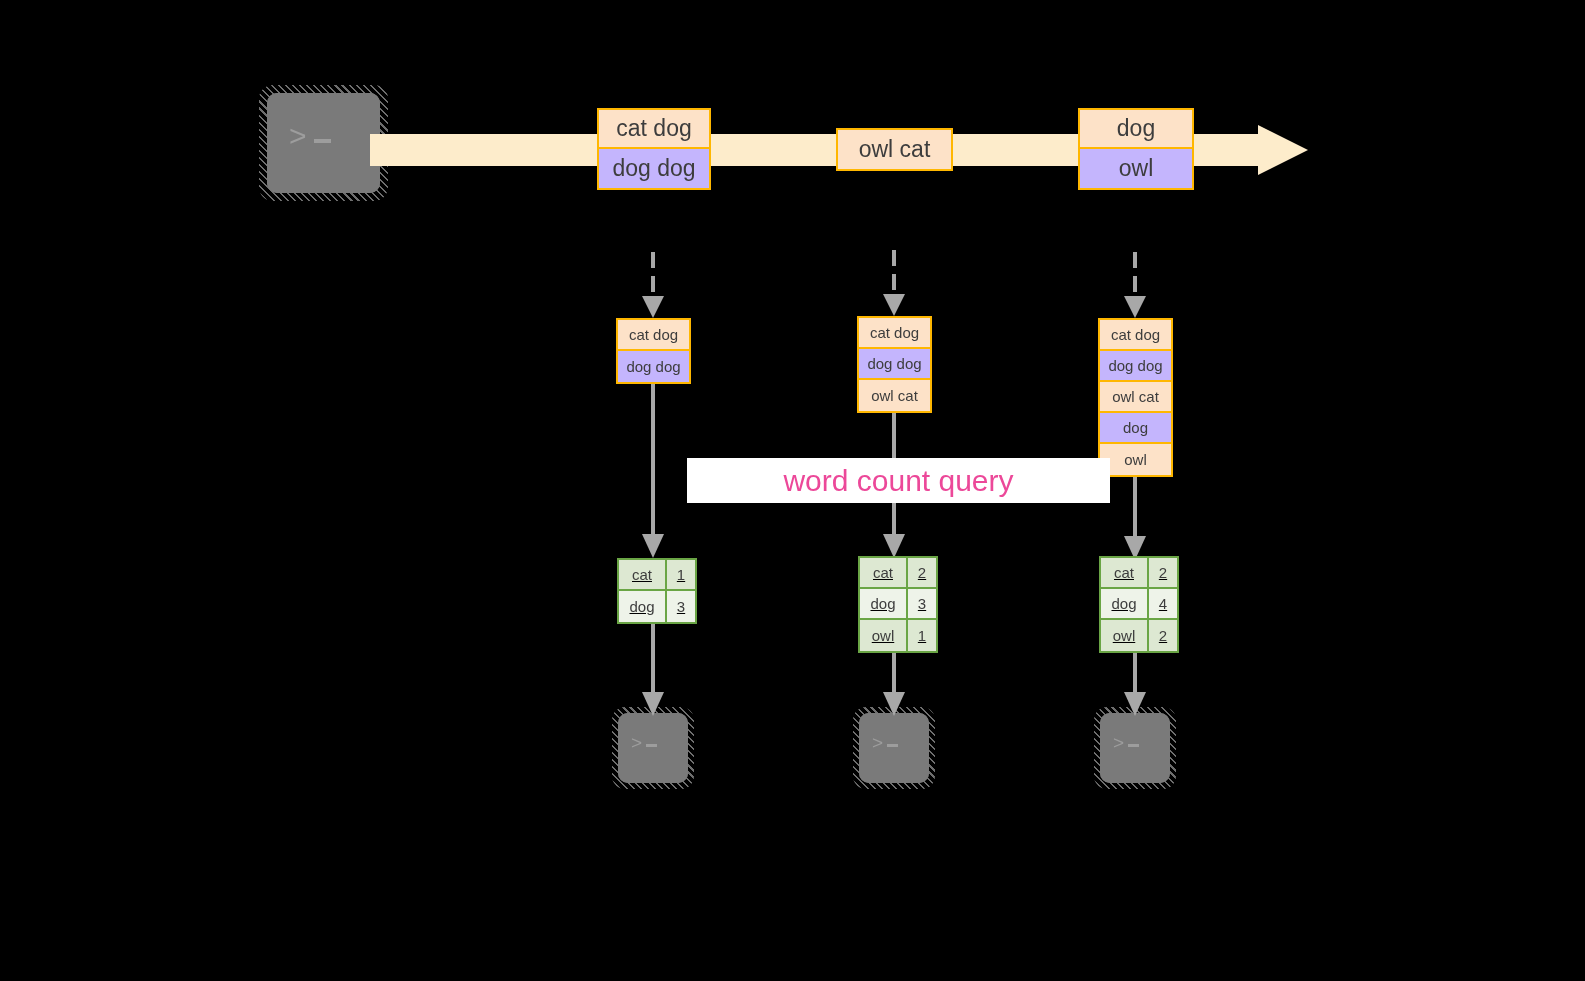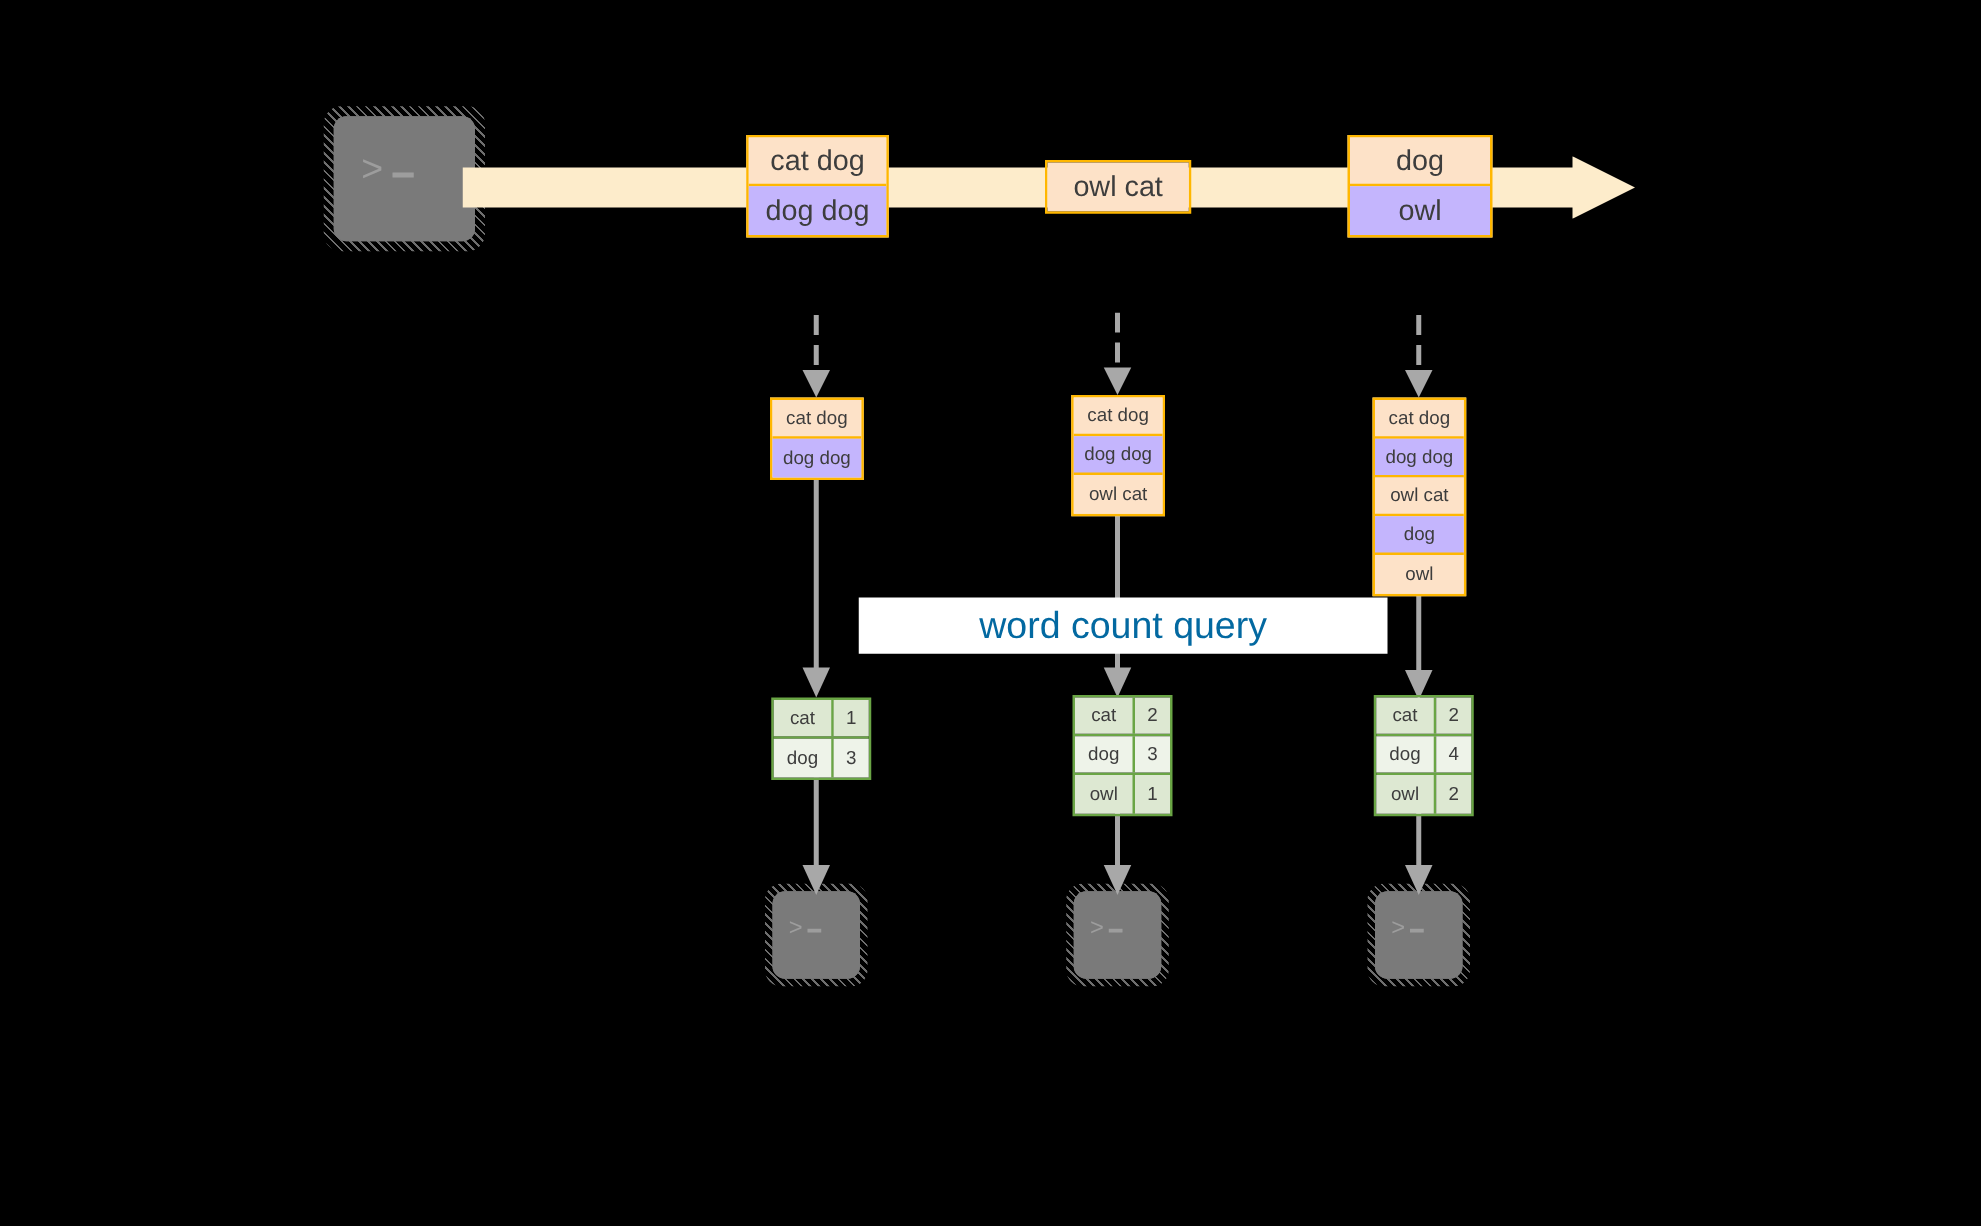--- a/index.html
+++ b/index.html
@@ -112,20 +112,21 @@
     border: 2px solid #6aa545;
     z-index: 3;
     display: flex;
     flex-direction: column;
   }
   .grow {
     display: flex;
     height: 31px;
     box-sizing: border-box;
     border-bottom: 2px solid #6aa545;
+    text-decoration: underline;
   }
   .grow:last-child { border-bottom: none; }
   .gcell-word, .gcell-count {
     box-sizing: border-box;
     display: flex;
     align-items: center;
     justify-content: center;
     font-size: 15px;
     color: #3d3d3d;
     white-space: nowrap;
@@ -135,25 +136,25 @@
   .grow.dark  .gcell-word, .grow.dark  .gcell-count { background: #dde8d2; }
   .grow.light .gcell-word, .grow.light .gcell-count { background: #eef3e9; }
 
   
   .conn { position: absolute; z-index: 2; }
 
   
   .query-label {
     position: absolute;
     left: 687px;
-    top: 478px;
+    top: 458px;
     width: 423px;
     height: 45px;
     background: #ffffff;
-    color: #0369a1;
+    color: #ec4899;
     font-size: 30px;
     display: flex;
     align-items: center;
     justify-content: center;
     z-index: 5;
     white-space: nowrap;
   }
 </style>
 </head>
 <body>

